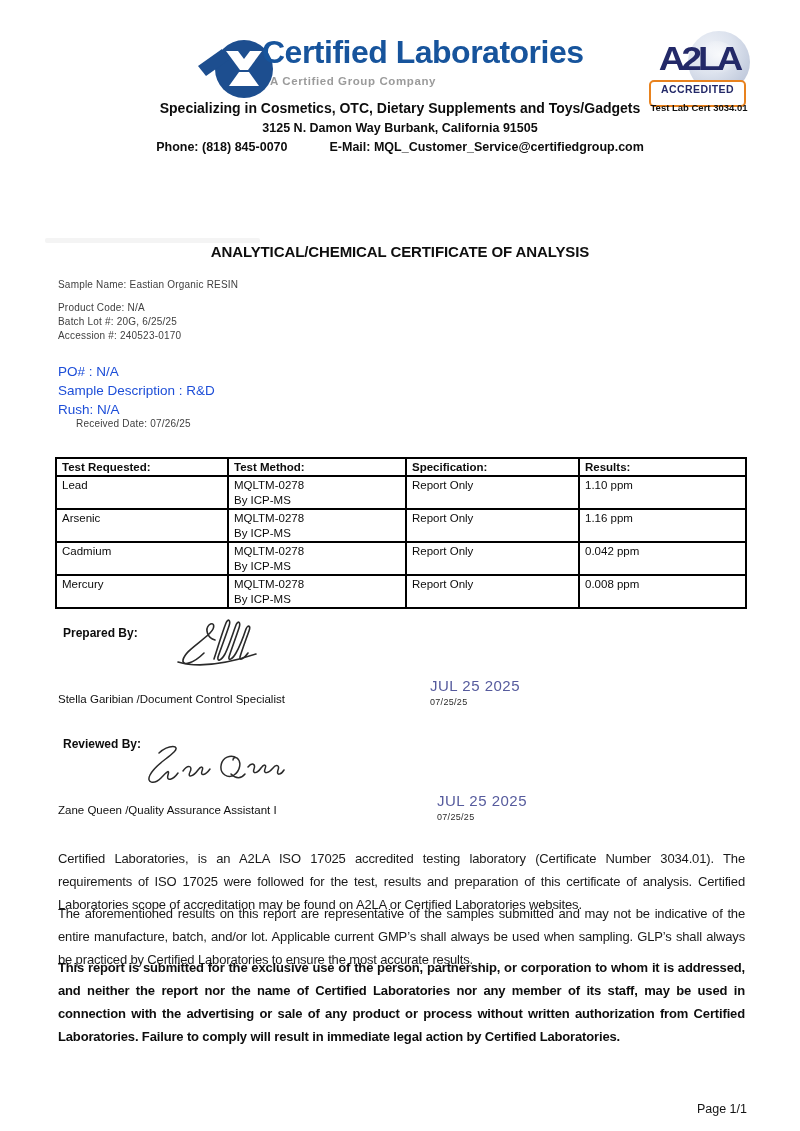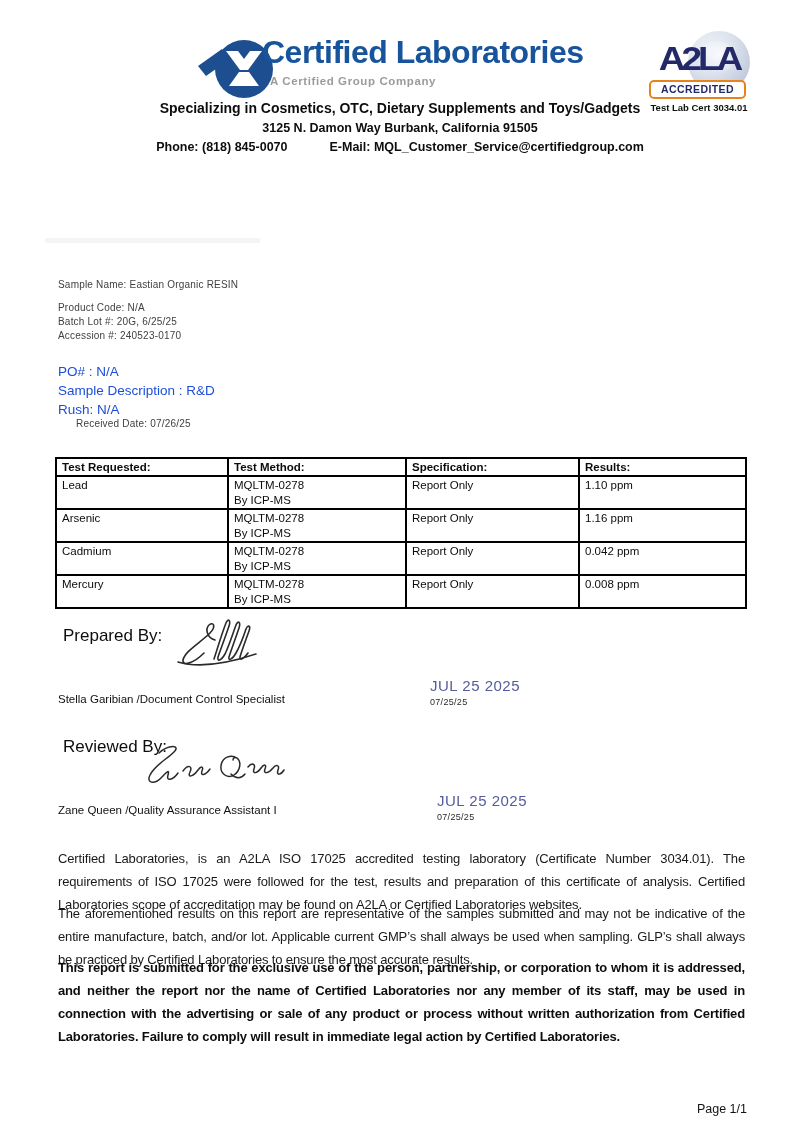--- a/index.html
+++ b/index.html
@@ -39,21 +39,21 @@
   }
   .a2la .a2la-text {
     position:absolute; left:0; top:10px; width:106px; text-align:center;
     font-size:37px; font-weight:700; color:#232968; letter-spacing:-4px;
     transform:scaleY(0.92); white-space:nowrap;
   }
   .a2la .accredited-box {
     position:absolute; left:3px; top:52px; width:97px; box-sizing:border-box;
     border:2px solid #e8821e; border-radius:5px; background:#fff;
     text-align:center; font-size:10.5px; font-weight:700; color:#232968;
-    letter-spacing:0.4px; padding:1px 0 2px 0;
+    letter-spacing:0.4px; padding:1px 0 10px 0;
   }
   .a2la .cert-text {
     position:absolute; left:-6px; top:74px; width:118px; text-align:center;
     font-size:9.5px; font-weight:700; color:#101010; white-space:nowrap;
   }
 
   
   .scan-smudge { left:45px; top:222px; width:215px; height:5px; background:#f4f4f4; border-radius:2px; }
   .doc-title { left:0; top:227px; width:800px; text-align:center; font-size:15px; font-weight:700; color:#0e0e0e; letter-spacing:-0.1px; }
 
@@ -73,21 +73,21 @@
   
   .results { left:55px; top:441px; width:690px; border-collapse:collapse; table-layout:fixed; }
   .results th, .results td {
     border:2px solid #000; text-align:left; vertical-align:top;
     font-size:11.5px; padding:1px 8px 0 5px; line-height:14.5px; color:#0c0c0c;
   }
   .results th { font-weight:700; height:15px; }
   .results td { height:30px; }
 
   
-  .sign-label { font-size:17px; font-weight:400; color:#0d0d0d; }
+  .sign-label { font-size:12px; font-weight:700; color:#0d0d0d; }
   .lbl-prepared { left:63px; top:610px; }
   .lbl-reviewed { left:63px; top:721px; }
   .sig1 { left:170px; top:597px; width:95px; height:56px; }
   .sig2 { left:141px; top:723px; width:145px; height:52px; }
   .sig-name { left:58px; font-size:11.5px; color:#101010; white-space:nowrap; }
   .name1 { top:677px; }
   .name2 { top:788px; }
   .stamp { width:200px; }
   .stamp1 { left:430px; top:661px; }
   .stamp2 { left:437px; top:776px; }
@@ -133,20 +133,21 @@
   </div>
 
   <div class="abs a2la">
     <div class="globe"></div>
     <div class="a2la-text">A2LA</div>
     <div class="accredited-box">ACCREDITED</div>
     <div class="cert-text">Test Lab Cert 3034.01</div>
   </div>
 
   <div class="abs scan-smudge"></div>
+  <div class="abs doc-title">ANALYTICAL/CHEMICAL CERTIFICATE OF ANALYSIS</div>
 
   <div class="abs smallinfo si-name">Sample Name: Eastian Organic RESIN</div>
   <div class="abs smallinfo si-product">Product Code: N/A</div>
   <div class="abs smallinfo si-batch">Batch Lot #: 20G, 6/25/25</div>
   <div class="abs smallinfo si-accession">Accession #: 240523-0170</div>
 
   <div class="abs poinfo po-po">PO# : N/A</div>
   <div class="abs poinfo po-desc">Sample Description : R&amp;D</div>
   <div class="abs poinfo po-rush">Rush: N/A</div>
   <div class="abs smallinfo po-recv">Received Date: 07/26/25</div>

